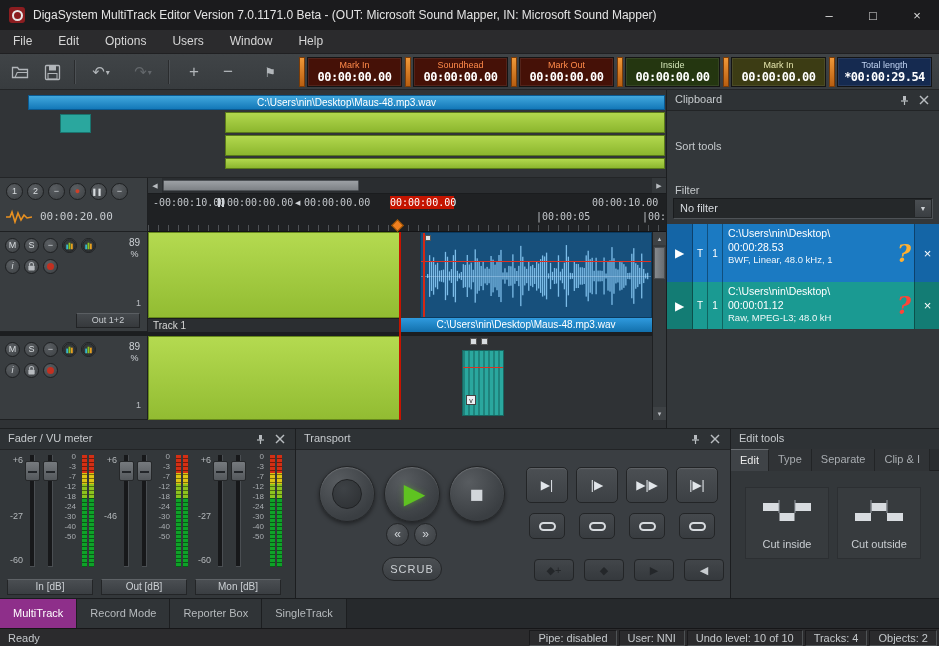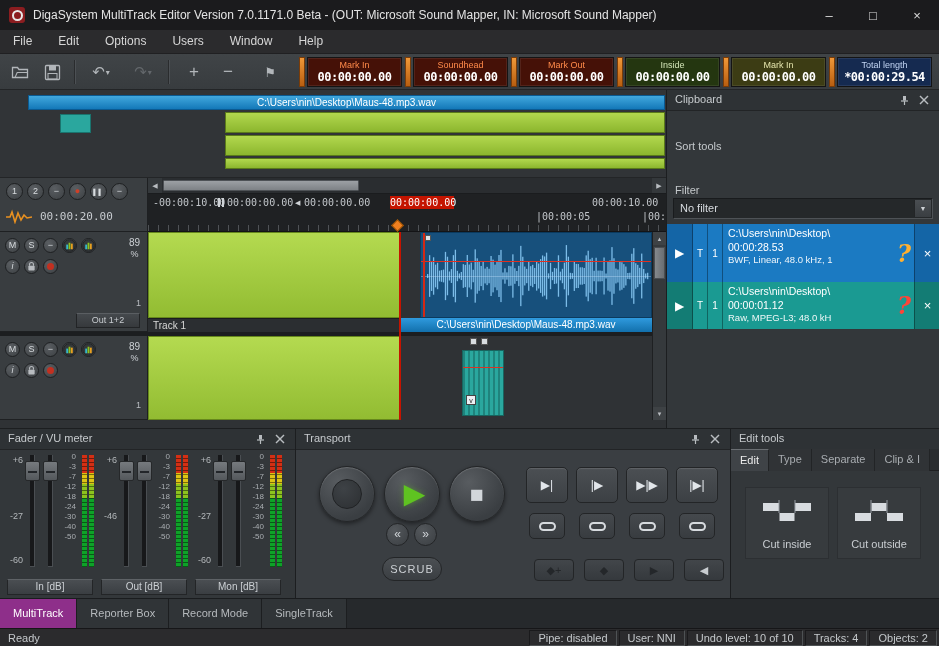--- a/index.html
+++ b/index.html
@@ -739,22 +739,22 @@
             <rect x="32" y="13" width="16" height="8" fill="#d8dce0"></rect>
             <line x1="16" y1="0" x2="16" y2="13" stroke="#9aa0a6" stroke-width="1"></line>
             <line x1="32" y1="0" x2="32" y2="13" stroke="#9aa0a6" stroke-width="1"></line>
           </svg></span>
       <span class="elab">Cut outside</span>
     </div>
   </div>
 
   <div class="tabbar">
     <span class="btab active">MultiTrack</span>
+    <span class="btab">Record Mode</span>
     <span class="btab">Reporter Box</span>
-    <span class="btab">Record Mode</span>
     <span class="btab">SingleTrack</span>
   </div>
 
   <div class="statusbar">
     <span class="s-ready">Ready</span>
     <div class="s-cells">
       <span class="s-cell">Pipe: disabled</span>
       <span class="s-cell">User: NNI</span>
       <span class="s-cell">Undo level: 10 of 10</span>
       <span class="s-cell">Tracks: 4</span>

